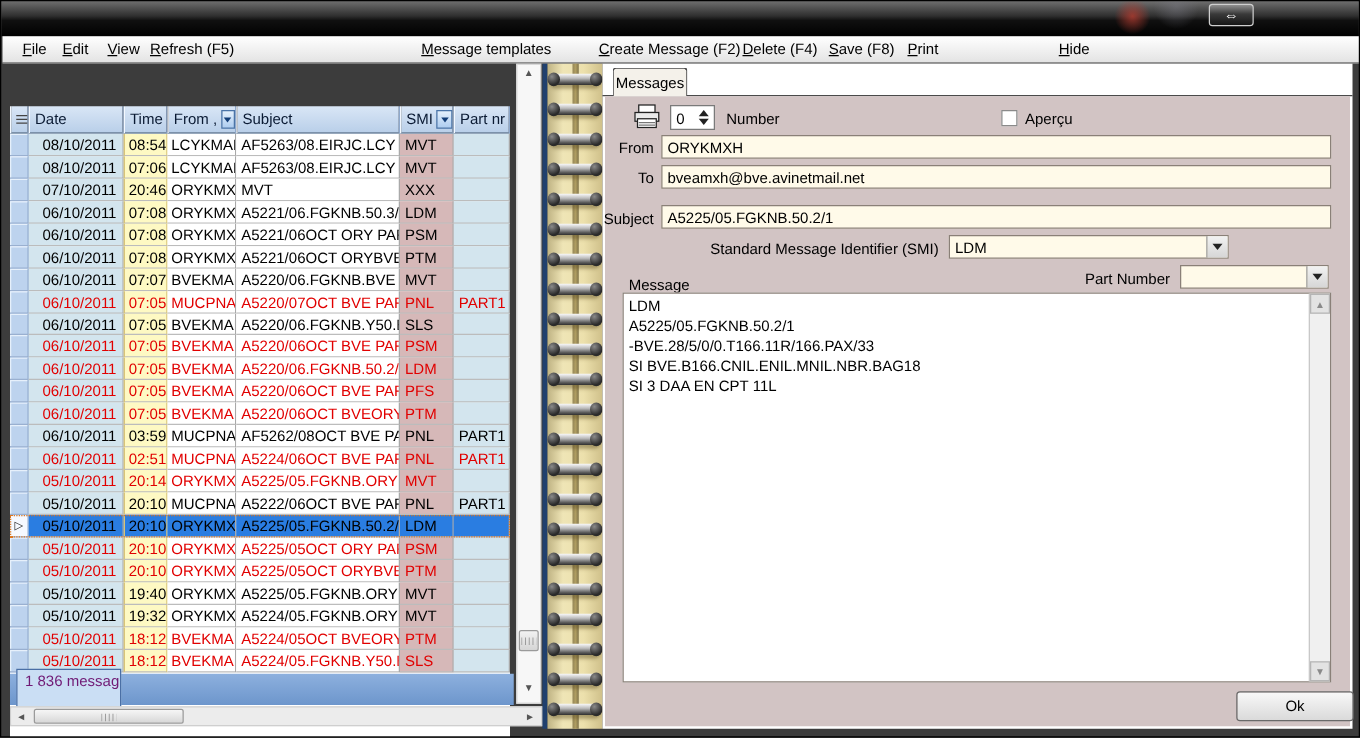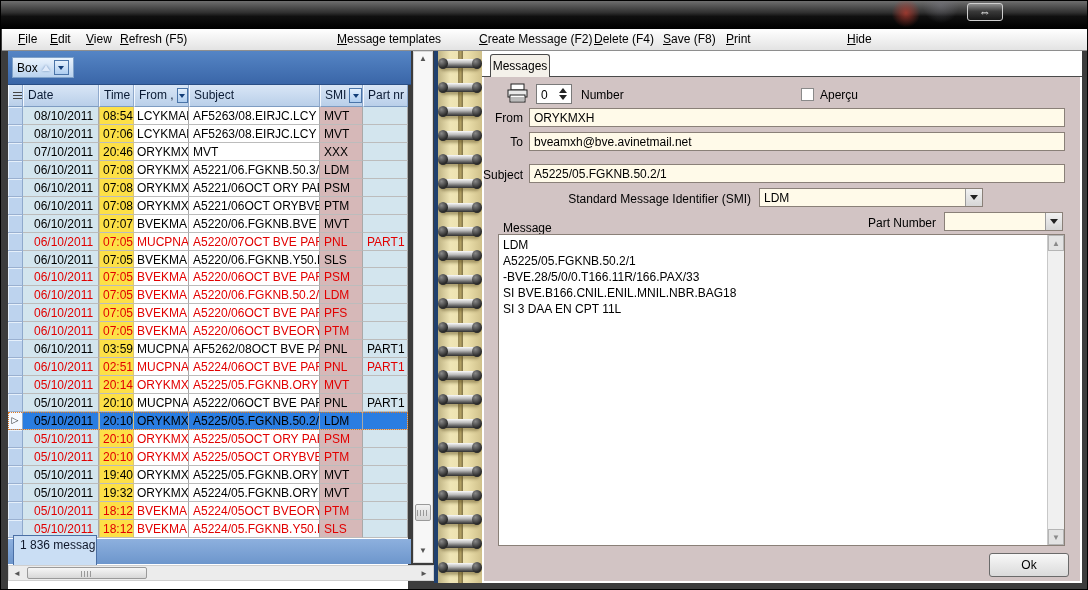--- a/index.html
+++ b/index.html
@@ -46,35 +46,35 @@
       linear-gradient(#444,#444) 0 4px/9px 1px no-repeat,
       linear-gradient(#444,#444) 0 7px/9px 1px no-repeat;}
 
   .grid-rows{position:absolute;left:7px;top:106px;width:400px;height:503px;overflow:hidden;background:#fff;}
   .grow{display:flex;height:17.95px;}
   .c{border-right:1px solid #a9a9a9;border-bottom:1px solid #bcbcbc;font-size:12px;color:#000;
      white-space:nowrap;overflow:hidden;padding-top:2px;}
   .ind{width:15px;background:#bdd3ee;border-right:1px solid #8fa9cc;border-bottom:1px solid #9ab0d0;
      box-shadow:inset 1px 1px 0 #e6f0fb;font-size:9px;text-align:center;padding-top:3px;color:#222;}
   .cd{width:76px;background:#d3e5ee;padding-left:11px;}
-  .ct{width:35px;background:#fde047;padding-left:3px;border-left:1px solid #d8c478;border-right:1px solid #d8c478;}
+  .ct{width:35px;background:#fef9c3;padding-left:3px;border-left:1px solid #d8c478;border-right:1px solid #d8c478;}
   .cf{width:55px;background:#fff;padding-left:3px;}
   .cs{width:131px;background:#fff;padding-left:4px;}
   .cm{width:43px;background:#d6b8b8;padding-left:4px;}
   .cp{width:45px;background:#d3e5ee;padding-left:4px;}
   .grow.red .cd,.grow.red .ct,.grow.red .cf,.grow.red .cs,.grow.red .cm,.grow.red .cp{color:#e10000;}
   .grow.selected .cd,.grow.selected .ct,.grow.selected .cf,.grow.selected .cs,
   .grow.selected .cm,.grow.selected .cp{background:#2a7de1;color:#000;}
   .grow.selected .ind{background:#f6f9ff;}
   .grow.selected{outline:1px dotted #e07820;outline-offset:-1px;}
 
   .grid-footer{position:absolute;left:7px;top:538px;width:403px;height:25px;
     background:linear-gradient(#8db0de,#6d96cc);display:flex;align-items:center;}
   .count-box{margin-left:5px;height:34px;padding:2px 6px 16px 6px;background:#cadef4;border:1px solid #4a6fa5;
-    font-size:12px;color:#0f172a;white-space:nowrap;overflow:hidden;max-width:84px;}
+    font-size:12px;color:#701a75;white-space:nowrap;overflow:hidden;max-width:84px;}
 
   
   .hscroll{position:absolute;left:7px;top:564px;width:426px;height:16px;background:#ececec;border:1px solid #cfcfcf;}
   .hs-btn{position:absolute;top:1px;width:16px;height:12px;background:#ececec;text-align:center;font-size:8px;color:#555;padding-top:2px;}
   .hs-left{left:0}.hs-right{right:1px}
   .hs-thumb{position:absolute;left:18px;top:1px;width:120px;height:12px;background:linear-gradient(#f6f6f6,#d8d8d8);
     border:1px solid #9a9a9a;border-radius:2px;}
   .grip{position:absolute;left:50%;top:3px;transform:translateX(-50%);width:12px;height:6px;
     background:linear-gradient(90deg,#999 1px,transparent 1px) 0 0/3px 100%;}
   .vscroll{position:absolute;left:412px;top:50px;width:20px;height:512px;background:#f7f7f7;border:1px solid #d8d8d8;}
@@ -125,21 +125,21 @@
   .checkbox{position:absolute;left:800px;top:87px;width:13px;height:13px;background:#fff;border:1px solid #8a8a8a;}
 
   .msgbox{position:absolute;left:497px;top:233px;width:567px;height:312px;background:#fff;border:1px solid #8a8078;}
   .msg-text{position:absolute;left:4px;top:2px;right:20px;bottom:2px;font-size:12px;line-height:16px;
     color:#000;white-space:pre;overflow:hidden;}
   .msg-scroll{position:absolute;right:0;top:0;width:17px;height:100%;background:#f0f0f0;border-left:1px solid #c8c8c8;}
   .ms-up,.ms-dn{position:absolute;left:0;width:16px;height:16px;background:#e3e3e3;border:1px solid #b5b5b5;
     text-align:center;font-size:8px;color:#8a8a8a;padding-top:3px;}
   .ms-up{top:0}.ms-dn{bottom:0}
 
-  .ok-btn{position:absolute;left:988px;top:552px;width:80px;height:24px;border:1px solid #6a6a6a;border-radius:3px;
+  .ok-btn{position:absolute;left:988px;top:552px;width:94px;height:24px;border:1px solid #6a6a6a;border-radius:3px;
     background:linear-gradient(#f8f8f8,#dadada);font-size:12px;color:#000;text-align:center;padding-top:4px;}
   u{text-decoration:underline;}
 </style>
 </head>
 <body>
 
 <div class="window">
 
   <div class="titlebar">
     <div class="resize-btn">
@@ -153,29 +153,20 @@
       <span class="mi mi2"><u>V</u>iew</span>
       <span class="mi mi3"><u>R</u>efresh (F5)</span>
       <span class="mi mi4"><u>M</u>essage templates</span>
       <span class="mi mi5"><u>C</u>reate Message (F2)</span>
       <span class="mi mi6"><u>D</u>elete (F4)</span>
       <span class="mi mi7"><u>S</u>ave (F8)</span>
       <span class="mi mi8"><u>P</u>rint</span>
       <span class="mi mi9"><u>H</u>ide</span>
     </div>
 
-  <div class="group-bar">
-    <div class="box-btn">
-      <span>Box</span>
-      <span class="sort-tri"></span>
-      <span class="dd-btn">
-          <i></i>
-        </span>
-    </div>
-  </div>
 
   <div class="grid-header">
     <div class="h hw-ind">
         <span class="rows-icon"></span>
       </div>
     <div class="h hw-date">
         <span>Date</span>
       </div>
     <div class="h hw-time">
         <span>Time</span>

